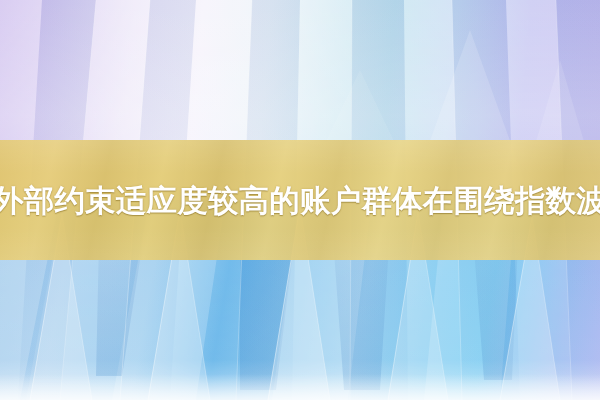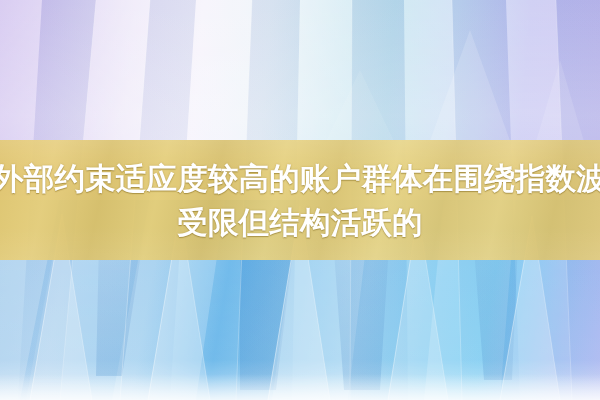--- a/index.html
+++ b/index.html
@@ -269,19 +269,18 @@
       <polygon points="470,30 530,196 410,196" fill="#ffffff" opacity="0.16"></polygon>
       <polygon points="560,60 600,196 520,196" fill="#ffffff" opacity="0.13"></polygon>
       <polygon points="360,70 420,196 300,196" fill="#ffffff" opacity="0.09"></polygon>
     </g>
   </svg>
 
   <div class="gold-band"></div>
 
   <div class="headline">
     <div class="headline-line line-1">对外部约束适应度较高的账户群体在围绕指数波动</div>
-    <div class="headline-line line-2">受限但结构活跃的</div>
   </div>
 
   <div class="bottom-haze"></div>
   <div class="watermark"></div>
 
 </div>
 
 </body></html>

